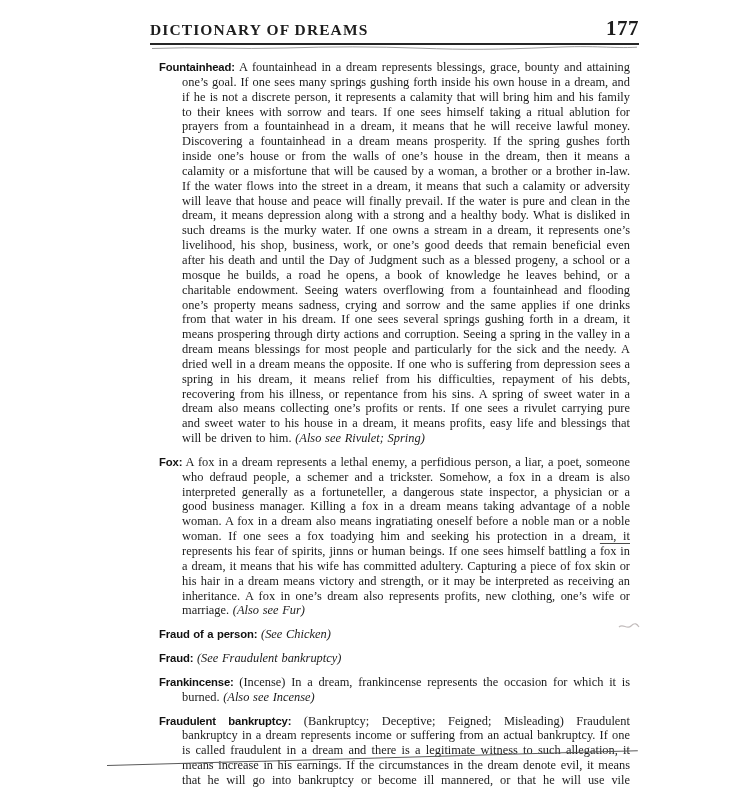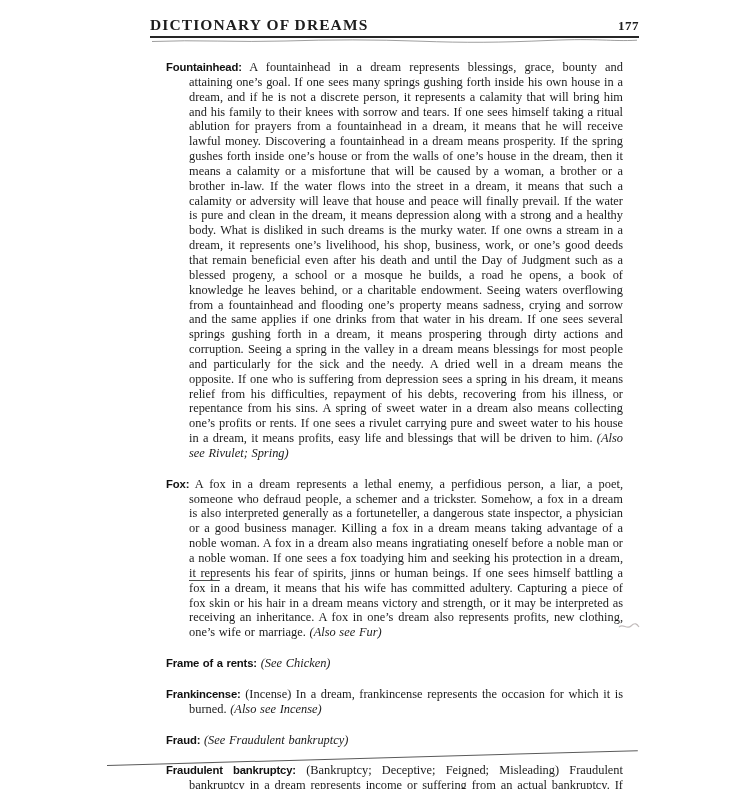--- a/index.html
+++ b/index.html
@@ -20,40 +20,40 @@
     justify-content:space-between;
     align-items:baseline;
     color:#1d1d1d;
   }
   .title{
     font-size:15.5px;
     letter-spacing:1.1px;
     font-weight:600;
   }
   .pageno{
-    font-size:13px;
+    font-size:21px;
     font-weight:700;
     letter-spacing:.5px;
   }
   .rule{
     margin-top:2px;
     border-top:2.3px solid #262626;
     height:0;
   }
   .wavy{display:block;margin-top:0px;}
   .entries{
     margin-top:5px;
     font-size:12.4px;
     line-height:14.85px;
     color:#1b1b1b;
     text-align:justify;
     word-spacing:0.05em;
   }
   .entry{
-    margin:16px;
+    margin:9px;
     padding-left:23px;
     text-indent:-23px;
   }
   .term{
     font-family:"Liberation Sans", sans-serif;
     font-weight:700;
     font-size:11.3px;
     letter-spacing:-0.15px;
     color:#111111;
   }
@@ -81,23 +81,23 @@
       <span class="title">DICTIONARY OF DREAMS</span>
       <span class="pageno">177</span>
     </div>
     <div class="rule"></div>
     <svg class="wavy" width="489" height="6" viewBox="0 0 489 6">
       <path d="M2,3.5 C 45,1.5 90,4.5 135,3 S 225,1.5 270,3.2 S 350,4.6 400,2.4 S 460,3.6 487,2.2" fill="none" stroke="#6e6e6e" stroke-width="0.9" opacity="0.75"></path>
     </svg>
     <div class="entries">
         <p class="entry"><span class="term">Fountainhead:</span><span> A fountainhead in a dream represents blessings, grace, bounty and attaining one’s goal. If one sees many springs gushing forth inside his own house in a dream, and if he is not a discrete person, it represents a calamity that will bring him and his family to their knees with sorrow and tears. If one sees himself taking a ritual ablution for prayers from a fountainhead in a dream, it means that he will receive lawful money. Discovering a fountainhead in a dream means prosperity. If the spring gushes forth inside one’s house or from the walls of one’s house in the dream, then it means a calamity or a misfortune that will be caused by a woman, a brother or a brother in-law. If the water flows into the street in a dream, it means that such a calamity or adversity will leave that house and peace will finally prevail. If the water is pure and clean in the dream, it means depression along with a strong and a healthy body. What is disliked in such dreams is the murky water. If one owns a stream in a dream, it represents one’s livelihood, his shop, business, work, or one’s good deeds that remain beneficial even after his death and until the Day of Judgment such as a blessed progeny, a school or a mosque he builds, a road he opens, a book of knowledge he leaves behind, or a charitable endowment. Seeing waters overflowing from a fountainhead and flooding one’s property means sadness, crying and sorrow and the same applies if one drinks from that water in his dream. If one sees several springs gushing forth in a dream, it means prospering through dirty actions and corruption. Seeing a spring in the valley in a dream means blessings for most people and particularly for the sick and the needy. A dried well in a dream means the opposite. If one who is suffering from depression sees a spring in his dream, it means relief from his difficulties, repayment of his debts, recovering from his illness, or repentance from his sins. A spring of sweet water in a dream also means collecting one’s profits or rents. If one sees a rivulet carrying pure and sweet water to his house in a dream, it means profits, easy life and blessings that will be driven to him. </span><span class="it">(Also see Rivulet; Spring)</span></p>
         <p class="entry"><span class="term">Fox:</span><span> A fox in a dream represents a lethal enemy, a perfidious person, a liar, a poet, someone who defraud people, a schemer and a trickster. Somehow, a fox in a dream is also interpreted generally as a fortuneteller, a dangerous state inspector, a physician or a good business manager. Killing a fox in a dream means taking advantage of a noble woman. A fox in a dream also means ingratiating oneself before a noble man or a noble woman. If one sees a fox toadying him and seeking his protection in a dream, it represents his fear of spirits, jinns or human beings. If one sees himself battling a </span><span class="ov">fox in</span><span> a dream, it means that his wife has committed adultery. Capturing a piece of fox skin or his hair in a dream means victory and strength, or it may be interpreted as receiving an inheritance. A fox in one’s dream also represents profits, new clothing, one’s wife or marriage. </span><span class="it">(Also see Fur)</span></p>
-        <p class="entry"><span class="term">Frame of a rents:</span><span> </span><span class="it">(See Chicken)</span></p>
+        <p class="entry"><span class="term">Fraud of a person:</span><span> </span><span class="it">(See Chicken)</span></p>
+        <p class="entry"><span class="term">Fraud:</span><span> </span><span class="it">(See Fraudulent bankruptcy)</span></p>
         <p class="entry"><span class="term">Frankincense:</span><span> (Incense) In a dream, frankincense represents the occasion for which it is burned. </span><span class="it">(Also see Incense)</span></p>
-        <p class="entry"><span class="term">Fraud:</span><span> </span><span class="it">(See Fraudulent bankruptcy)</span></p>
         <p class="entry"><span class="term">Fraudulent bankruptcy:</span><span> (Bankruptcy; Deceptive; Feigned; Misleading) Fraudulent bankruptcy in a dream represents income or suffering from an actual bankruptcy. If one is called fraudulent in a dream and there is a legitimate witness to such allegation, it means increase in his earnings. If the circumstances in the dream denote evil, it means that he will go into bankruptcy or become ill mannered, or that he will use vile language, or become filthy, or lose his</span></p>
       </div>
   </div>
 
   <div class="bottom-edge-line"></div>
   <svg class="squiggle" width="22" height="14" viewBox="0 0 22 14">
     <path d="M1,7 C 5,3 9,10 13,6 S 19,4 21,7" fill="none" stroke="#c2bcbc" stroke-width="1.2"></path>
   </svg>
 </div>
 

